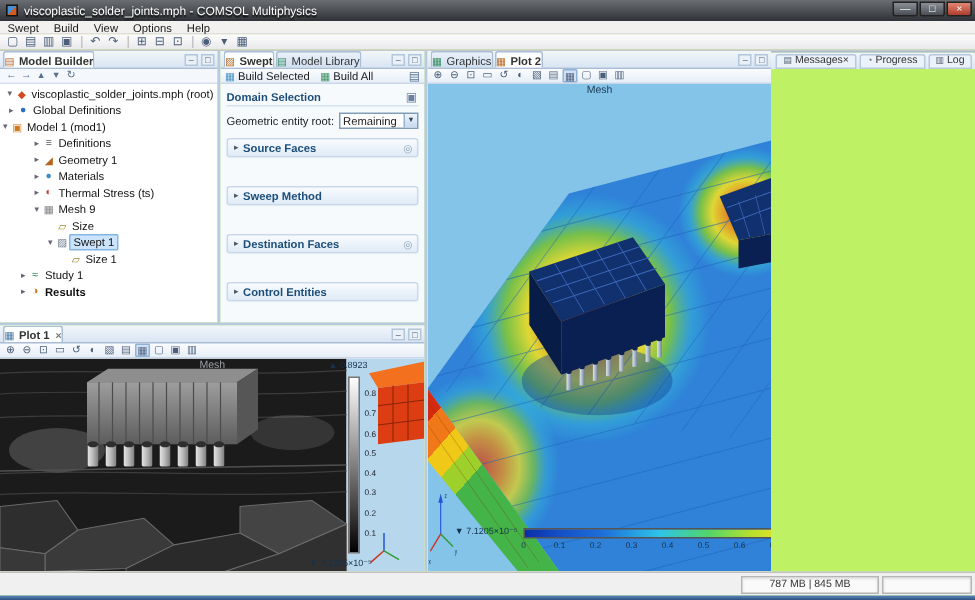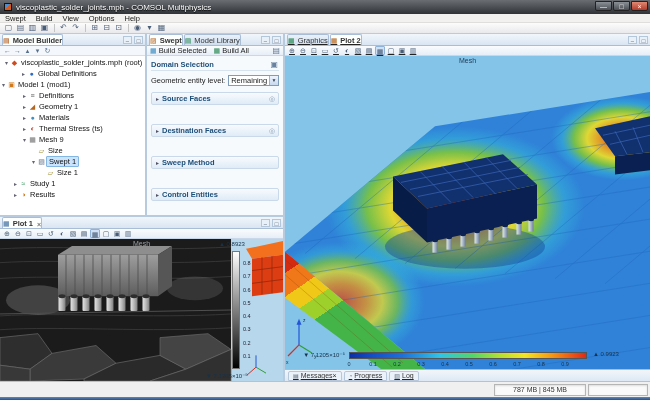--- a/index.html
+++ b/index.html
@@ -30,21 +30,21 @@
   .ticon { width:11px; height:10px; font-size:8px; line-height:10px; text-align:center;
     color:#4a5e78; margin-right:1px; }
   .tsep { width:1px; height:8px; background:#c4c4c4; margin:0 3px; }
 
   
   .main { position:absolute; top:34px; left:0; width:650px; height:347px; display:flex; }
   .left-stack { width:283px; display:flex; flex-direction:column; }
   .top-row { height:181px; display:flex; }
   .vsplit { width:2px; background:#b8cade; }
   .hsplit { height:2px; background:#b8cade; }
-  .right-stack { flex:1; display:flex; flex-direction:column;text-decoration:underline; }
+  .right-stack { flex:1; display:flex; flex-direction:row; }
 
   .panel { background:#eef3fa; display:flex; flex-direction:column; overflow:hidden; }
   .tabrow { height:12px; background:linear-gradient(#f2f6fb,#d9e5f3); border-bottom:1px solid #a9bed6;
     display:flex; align-items:flex-end; padding-left:2px; position:relative; }
   .tab { height:11px; display:flex; align-items:flex-end; padding:0 0; font-size:7.5px;
     border:1px solid #a9bed6; border-bottom:none; border-radius:2px 2px 0 0; margin-right:1px;
     background:linear-gradient(#eaf1f9,#cfdef0); color:#333; white-space:nowrap; }
   .tab.active { background:#fdfefe; font-weight:bold; }
   .tab .ticn { font-size:7px; margin-right:3px; }
   .tab .closex { margin-left:4px; color:#777; font-size:7px; }
@@ -198,21 +198,21 @@
               <span class="ticon">▴</span>
               <span class="ticon">▾</span>
               <span class="ticon">↻</span>
             </div>
           <div class="tree" id="tree">
               <div class="trow" style="padding-left: 3px;">
                 <span class="arrow">▾</span>
                 <span class="nicon" style="color: rgb(207, 74, 30);">◆</span>
                 <span class="tlabel">viscoplastic_solder_joints.mph (root)</span>
               </div>
-              <div class="trow" style="padding-left: 20px;">
+              <div class="trow" style="padding-left: 4px;">
                 <span class="arrow">▸</span>
                 <span class="nicon" style="color: rgb(43, 108, 196);">●</span>
                 <span class="tlabel">Global Definitions</span>
               </div>
               <div class="trow" style="">
                 <span class="arrow">▾</span>
                 <span class="nicon" style="color: rgb(207, 122, 30);">▣</span>
                 <span class="tlabel">Model 1 (mod1)</span>
               </div>
               <div class="trow" style="padding-left: 21px;">
@@ -253,21 +253,21 @@
               <div class="trow" style="padding-left: 39px;">
                 <span class="arrow"></span>
                 <span class="nicon" style="color: rgb(154, 138, 42);">▱</span>
                 <span class="tlabel">Size 1</span>
               </div>
               <div class="trow" style="padding-left: 12px;">
                 <span class="arrow">▸</span>
                 <span class="nicon" style="color: rgb(46, 139, 87);">≈</span>
                 <span class="tlabel">Study 1</span>
               </div>
-              <div class="trow" style="padding-left: 12px;">
+              <div class="trow" style="padding-left: 12px; font-weight: bold;">
                 <span class="arrow">▸</span>
                 <span class="nicon" style="color: rgb(207, 122, 30);">◑</span>
                 <span class="tlabel">Results</span>
               </div>
             </div>
         </div>
 
         <div class="vsplit"></div>
 
         <div class="panel settings">
@@ -295,40 +295,40 @@
               <span>Build All</span>
             </span>
             <span class="rico">▤</span>
           </div>
           <div class="set-body">
             <div class="sec-head">
               <span class="shlabel">Domain Selection</span>
               <span class="shicon">▣</span>
             </div>
             <div class="geomrow">
-              <span class="glabel">Geometric entity level:</span>
+              <span class="glabel">Geometric entity root:</span>
               <span class="select">
                 <span class="sval">Remaining</span>
                 <span class="sarrow">▼</span>
               </span>
             </div>
             <div id="sections">
                 <div class="secbar">
                   <span class="sarr">▸</span>
                   <span class="slab">Source Faces</span>
                   <span class="sbadge">◎</span>
                 </div>
                 <div class="secbar">
                   <span class="sarr">▸</span>
-                  <span class="slab">Destination Faces</span>
-                  <span class="sbadge">◎</span>
+                  <span class="slab">Sweep Method</span>
                 </div>
                 <div class="secbar">
                   <span class="sarr">▸</span>
-                  <span class="slab">Sweep Method</span>
+                  <span class="slab">Destination Faces</span>
+                  <span class="sbadge">◎</span>
                 </div>
                 <div class="secbar">
                   <span class="sarr">▸</span>
                   <span class="slab">Control Entities</span>
                 </div>
                 <div class="secbar">
                   <span class="sarr">▸</span>
                   <span class="slab">Linking Faces</span>
                 </div>
               </div>

